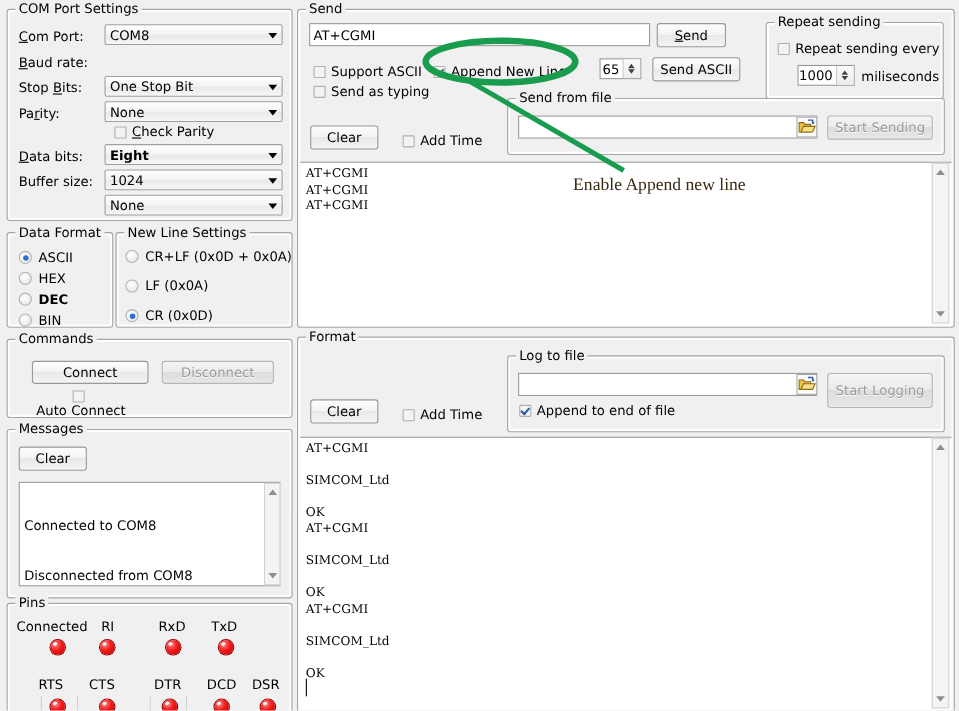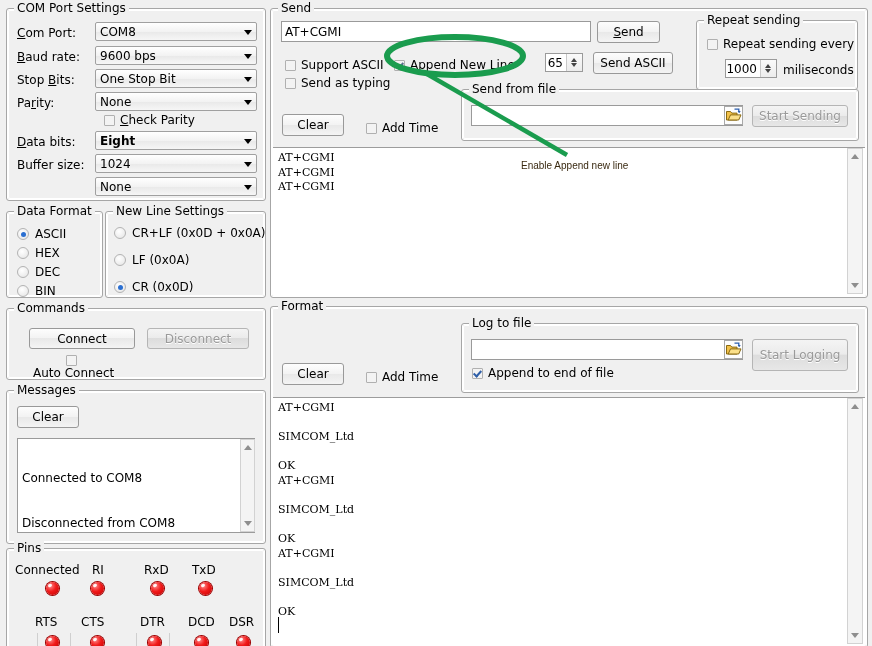--- a/index.html
+++ b/index.html
@@ -92,45 +92,41 @@
     box-shadow:0 0 0 1px #9b0000;}
   .led:after{content:"";position:absolute;left:2px;top:1.5px;width:4px;height:3px;
     border-radius:50%;background:#fff;opacity:.92;transform:rotate(-20deg);}
   .pincell{position:absolute;box-sizing:border-box;}
 
   
   .fbtn{position:absolute;box-sizing:border-box;border:1px solid #a8a8a8;background:#fdfdfd;}
 
   
   .anno{position:absolute;left:0;top:0;width:872px;height:646px;pointer-events:none;}
-  .anno-text{position:absolute;font-size:10px;color:#3a2a12;white-space:nowrap;
-     font-family:Liberation Sans, sans-serif;}
+  .anno-text{position:absolute;font-size:16px;color:#3a2a12;white-space:nowrap;
+     font-family:Liberation Serif, serif;}
 
   .caret{position:absolute;width:1px;background:#000;}
 </style>
 </head>
 <body>
 
 <div class="root">
 
   <div class="gb" style="left:6px;top:8px;width:258px;height:191px;">
     <div class="gb-inner"></div>
     <span class="gb-title">COM Port Settings</span>
 
     <span class="lbl" style="left:10px;top:17px;"><u>C</u>om Port:</span>
     <div class="combo" style="left:88px;top:13px;width:162px;">
       <span class="cv">COM8</span>
       <span class="arrow"></span>
     </div>
 
     <span class="lbl" style="left:10px;top:41px;"><u>B</u>aud rate:</span>
-    <div class="combo" style="left:88px;top:37px;width:162px;">
-      <span class="cv">9600 bps</span>
-      <span class="arrow"></span>
-    </div>
 
     <span class="lbl" style="left:10px;top:64px;">Stop <u>B</u>its:</span>
     <div class="combo" style="left:88px;top:60px;width:162px;">
       <span class="cv">One Stop Bit</span>
       <span class="arrow"></span>
     </div>
 
     <span class="lbl" style="left:10px;top:87px;">Pa<u>r</u>ity:</span>
     <div class="combo" style="left:88px;top:83px;width:162px;">
       <span class="cv">None</span>
@@ -165,21 +161,21 @@
     <div class="gb-inner"></div>
     <span class="gb-title">Data Format</span>
     <div class="rd on" style="left:10px;top:15px;">
       <span class="dot"></span>
       <span>ASCII</span>
     </div>
     <div class="rd" style="left:10px;top:34px;">
       <span class="dot"></span>
       <span>HEX</span>
     </div>
-    <div class="rd" style="left:10px;top:53px;">
+    <div class="rd" style="left:10px;top:53px;font-weight:bold;">
       <span class="dot"></span>
       <span>DEC</span>
     </div>
     <div class="rd" style="left:10px;top:72px;">
       <span class="dot"></span>
       <span>BIN</span>
     </div>
   </div>
 
   <div class="gb" style="left:105px;top:211px;width:159px;height:85px;">

